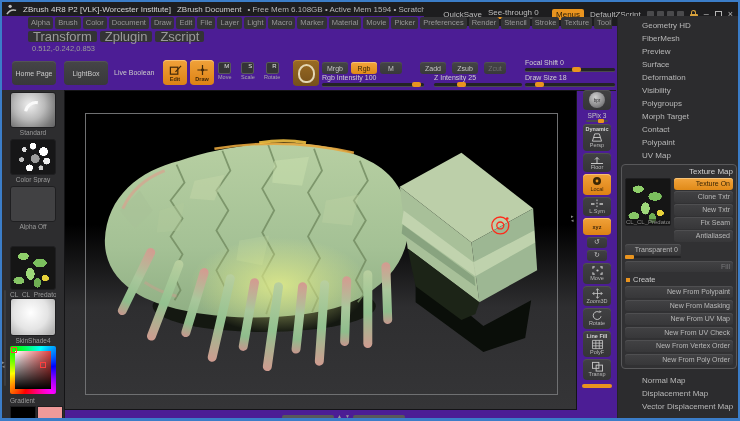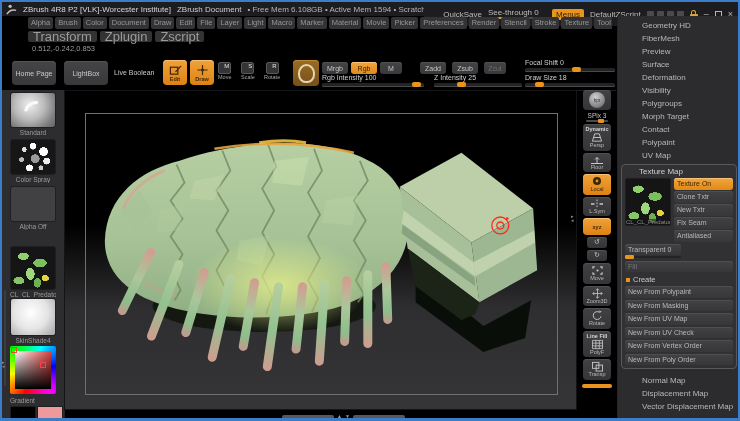--- a/index.html
+++ b/index.html
@@ -1,17 +1,17 @@
 <!DOCTYPE html>
 <html><head>
 <meta charset="utf-8">
 <style>
   html,body{margin:0;padding:0;background:#555;}
   .window{position:relative;width:740px;height:421px;box-sizing:border-box;
-    border:2px solid #3b7dc8;border-bottom-width:3px;background:#000000;
+    border:2px solid #3b7dc8;border-bottom-width:3px;background:#4c1d95;
     font-family:"Liberation Sans",sans-serif;color:#bdbdbd;overflow:hidden;}
   
   .titlebar{position:absolute;left:0;top:0;width:614px;height:14px;background:#1d1d1f;
     display:flex;align-items:center;gap:6px;padding:0 4px;box-sizing:border-box;font-size:8px;white-space:nowrap;overflow:hidden;}
   .titlebar .app{color:#d8d8d8;}
   .titlebar .doc{color:#cfcfcf;}
   .titlebar .stats{color:#b5b5b5;}
   .tb-right{position:absolute;right:0;top:0;width:314px;height:14px;background:#1d1d1f;
     display:flex;align-items:center;gap:6px;justify-content:flex-end;padding:12px 5px;box-sizing:border-box;font-size:8px;}
   .seethrough{display:flex;flex-direction:column;line-height:8px;}
@@ -108,21 +108,21 @@
   .rs-spix span{font-size:6.5px;color:#c5c5c5;}
   .mini-track{position:relative;width:22px;height:2px;background:#4a4a4c;border-radius:1px;}
   .mini-nub{position:absolute;left:55%;top:-1px;width:6px;height:4px;background:#e9941f;border-radius:1px;}
   .rs-mini{width:20px;height:11px;border-radius:3px;background:linear-gradient(#414143,#353537);color:#c5c5c5;
     font-size:7px;line-height:10px;text-align:center;box-shadow:inset 0 1px 0 #505052;}
   .rs-endbar{width:30px;height:4px;background:#e9941f;border-radius:2px;margin-top:2px;}
   
   .sidebar{position:absolute;left:615px;top:14px;width:123px;height:407px;background:#2c2c2e;border-left:1px solid #242426;
     overflow:hidden;box-sizing:border-box;padding:3px 2px 0 2px;}
   .tp-item{font-size:8px;color:#b8b8b8;padding:2px 0 2px 22px;line-height:9px;}
-  .tmap{border:1px solid #58585a;border-radius:4px;background:#313133;margin:2px 1px;padding:2px 3px 3px 3px;}
+  .tmap{border:1px solid #58585a;border-radius:4px;background:#313133;margin:2px 1px;padding:2px 3px 3px 3px;text-align:right;}
   .tmap .hd{font-size:8px;color:#d0d0d0;padding-left:14px;margin-bottom:2px;}
   .tmap-body{display:flex;gap:3px;}
   .tmap-thumb{width:44px;height:46px;position:relative;border:1px solid #1f1f21;border-radius:2px;flex:none;}
   .tmap-thumb .cap{position:absolute;left:0;bottom:0;width:100%;font-size:6px;color:#8e8e8e;background:rgba(20,20,20,.55);white-space:nowrap;overflow:hidden;}
   .tmap-col{display:flex;flex-direction:column;gap:1.5px;flex:1;}
   .sbtn{background:linear-gradient(#424244,#373739);border-radius:3px;box-shadow:inset 0 1px 0 #4f4f51;
     color:#b8b8b8;font-size:7px;height:11.5px;line-height:11.5px;padding:0 3px;white-space:nowrap;overflow:hidden;}
   .sbtn.orange{background:linear-gradient(#f2a53e,#e08a18);color:#3a2605;box-shadow:inset 0 1px 0 #f6c378;}
   .sbtn.dim{color:#7a7a7c;}
   .transp-wrap{width:56px;margin-top:2px;}

